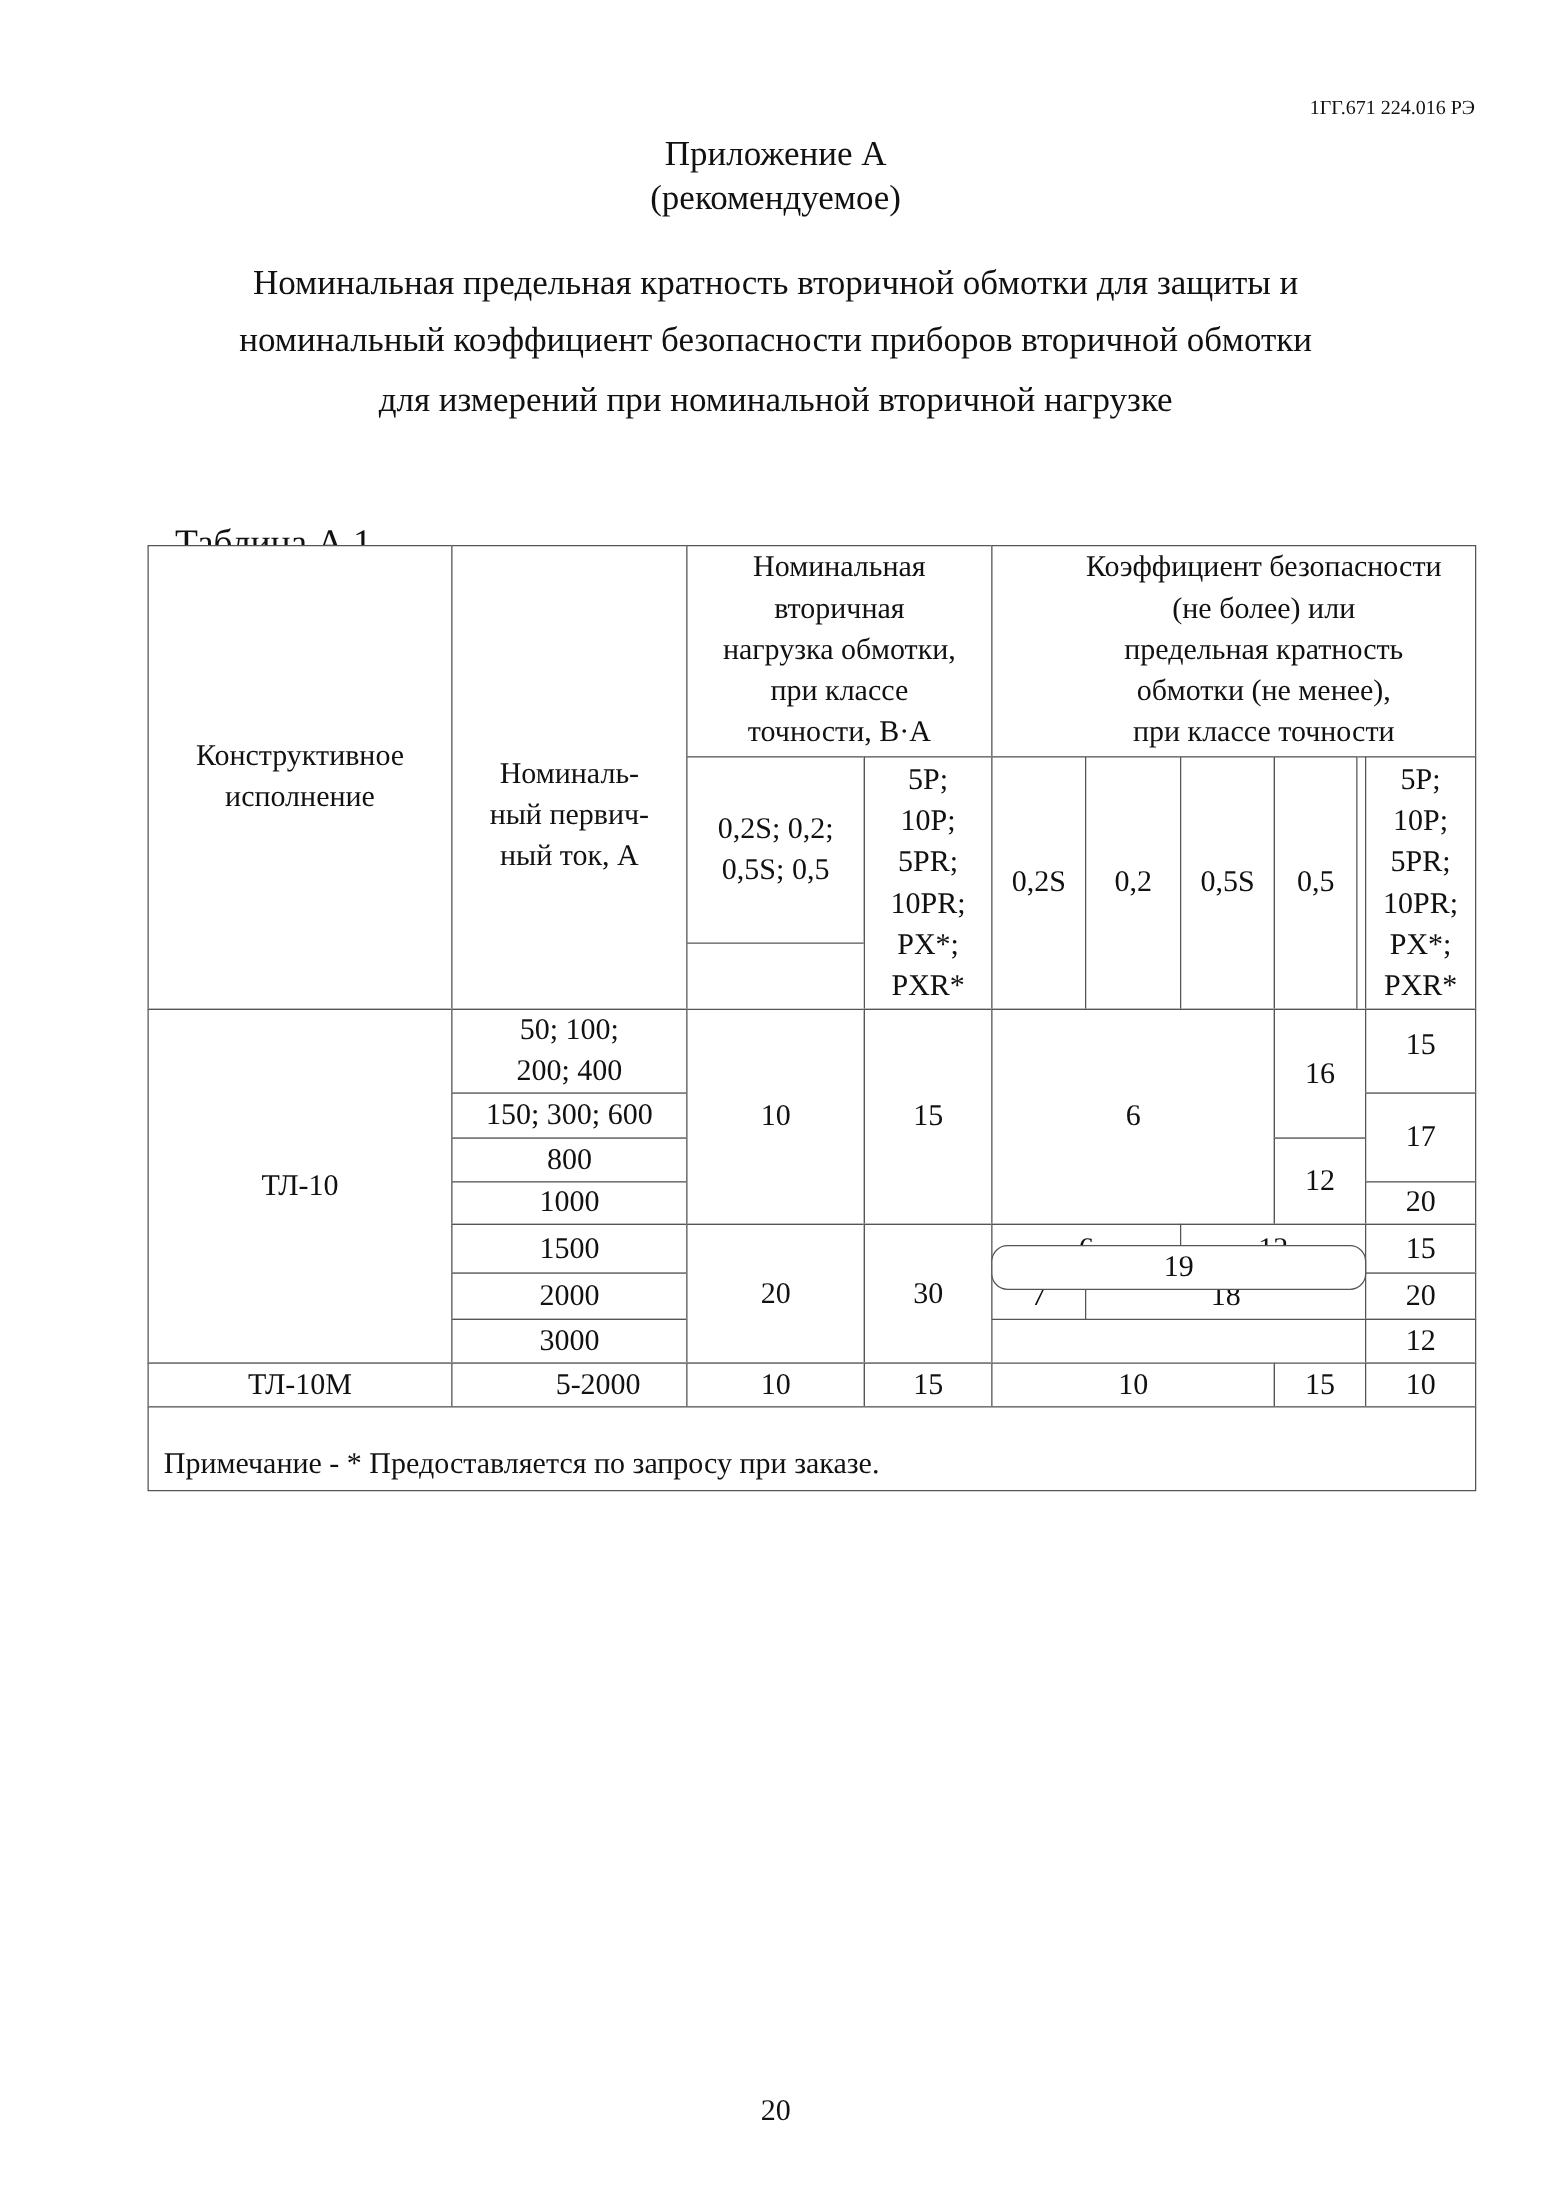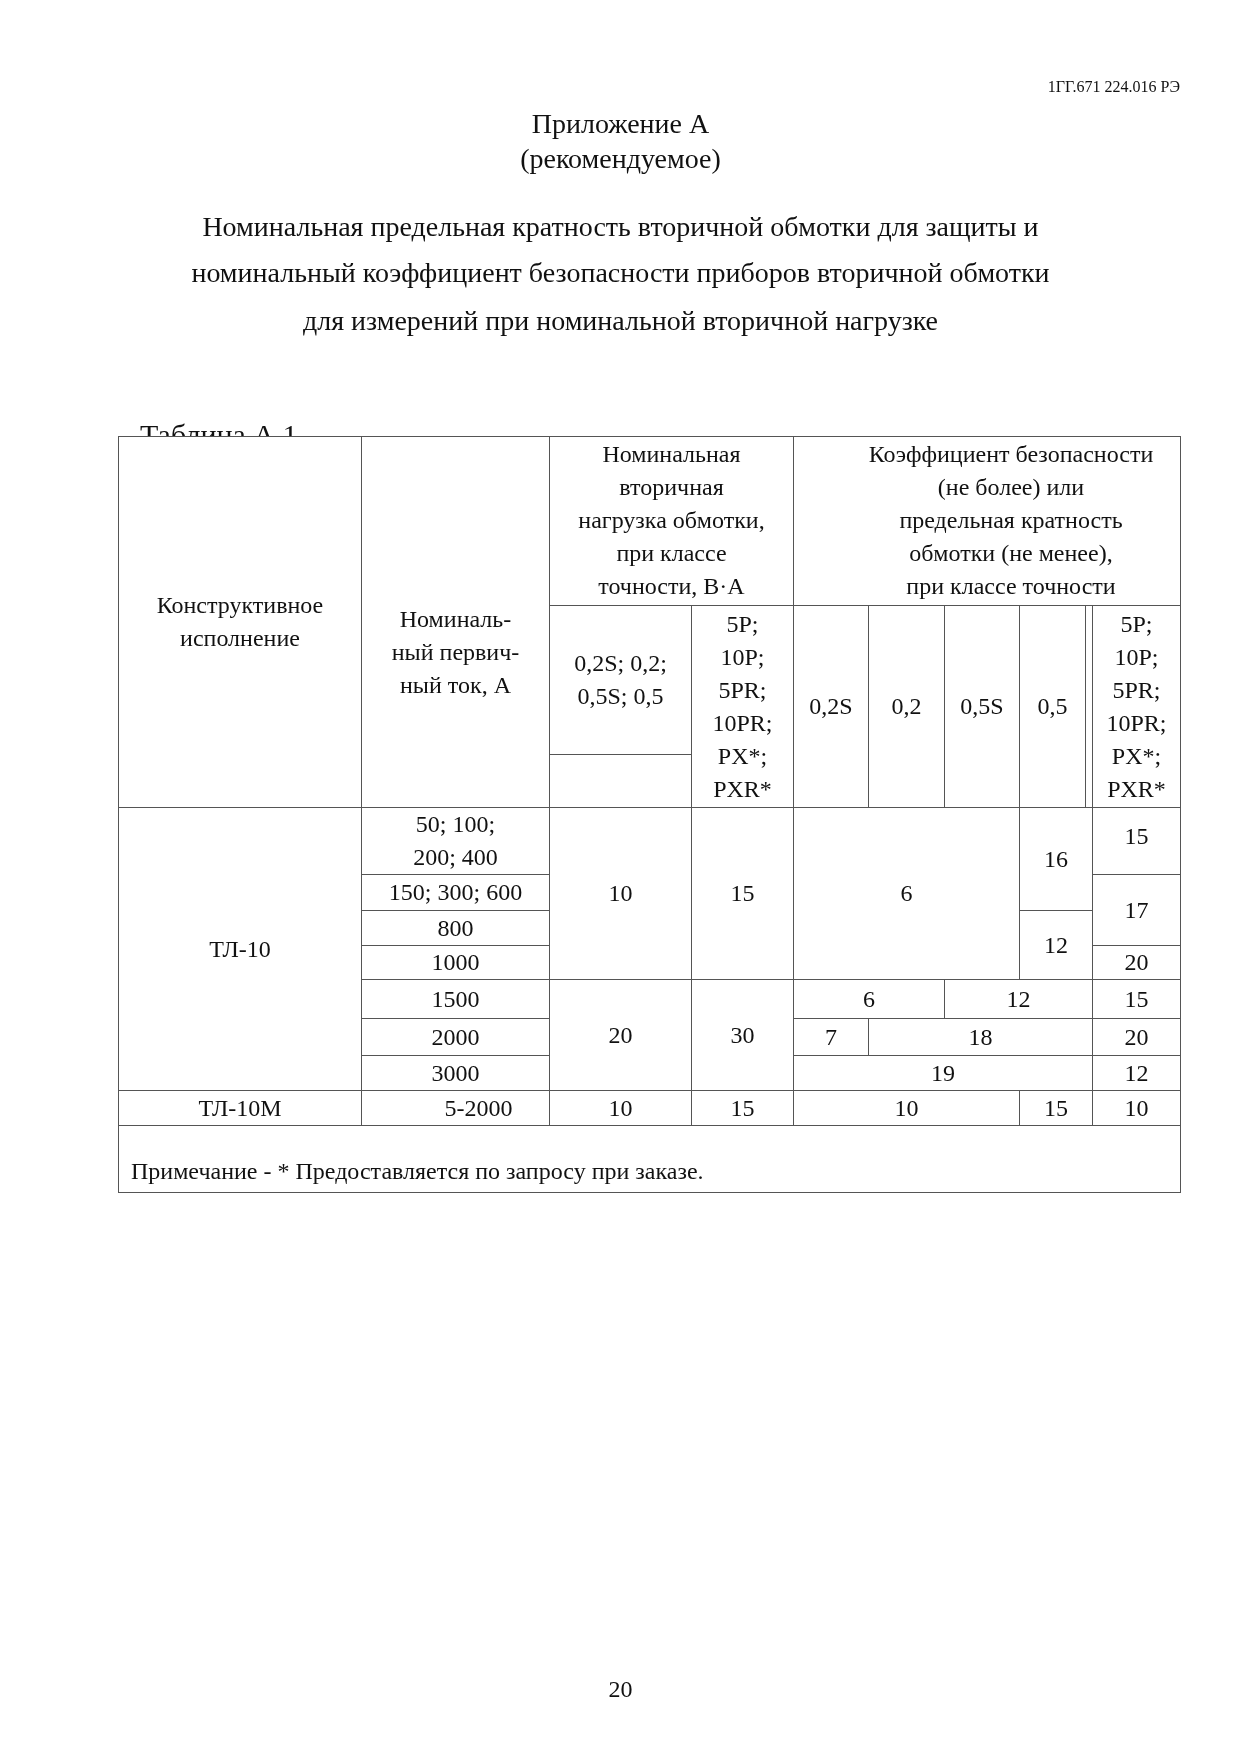--- a/index.html
+++ b/index.html
@@ -156,21 +156,21 @@
     </div>
   <div class="cell" style="left:793px;top:1018px;width:76px;height:38px;">
       <span>7</span>
     </div>
   <div class="cell" style="left:868px;top:1018px;width:225px;height:38px;">
       <span>18</span>
     </div>
   <div class="cell" style="left:1092px;top:1018px;width:89px;height:38px;">
       <span>20</span>
     </div>
-  <div class="cell" style="left:793px;top:1055px;width:300px;height:36px;">
+  <div class="cell" style="left:793px;top:996px;width:300px;height:36px;border-radius:13px;">
       <span>19</span>
     </div>
   <div class="cell" style="left:1092px;top:1055px;width:89px;height:36px;">
       <span>12</span>
     </div>
 
   <div class="cell" style="left:118px;top:1090px;width:244px;height:36px;">
       <span>ТЛ-10М</span>
     </div>
   <div class="cell" style="left:361px;top:1090px;width:189px;height:36px;padding-left:46px;">

